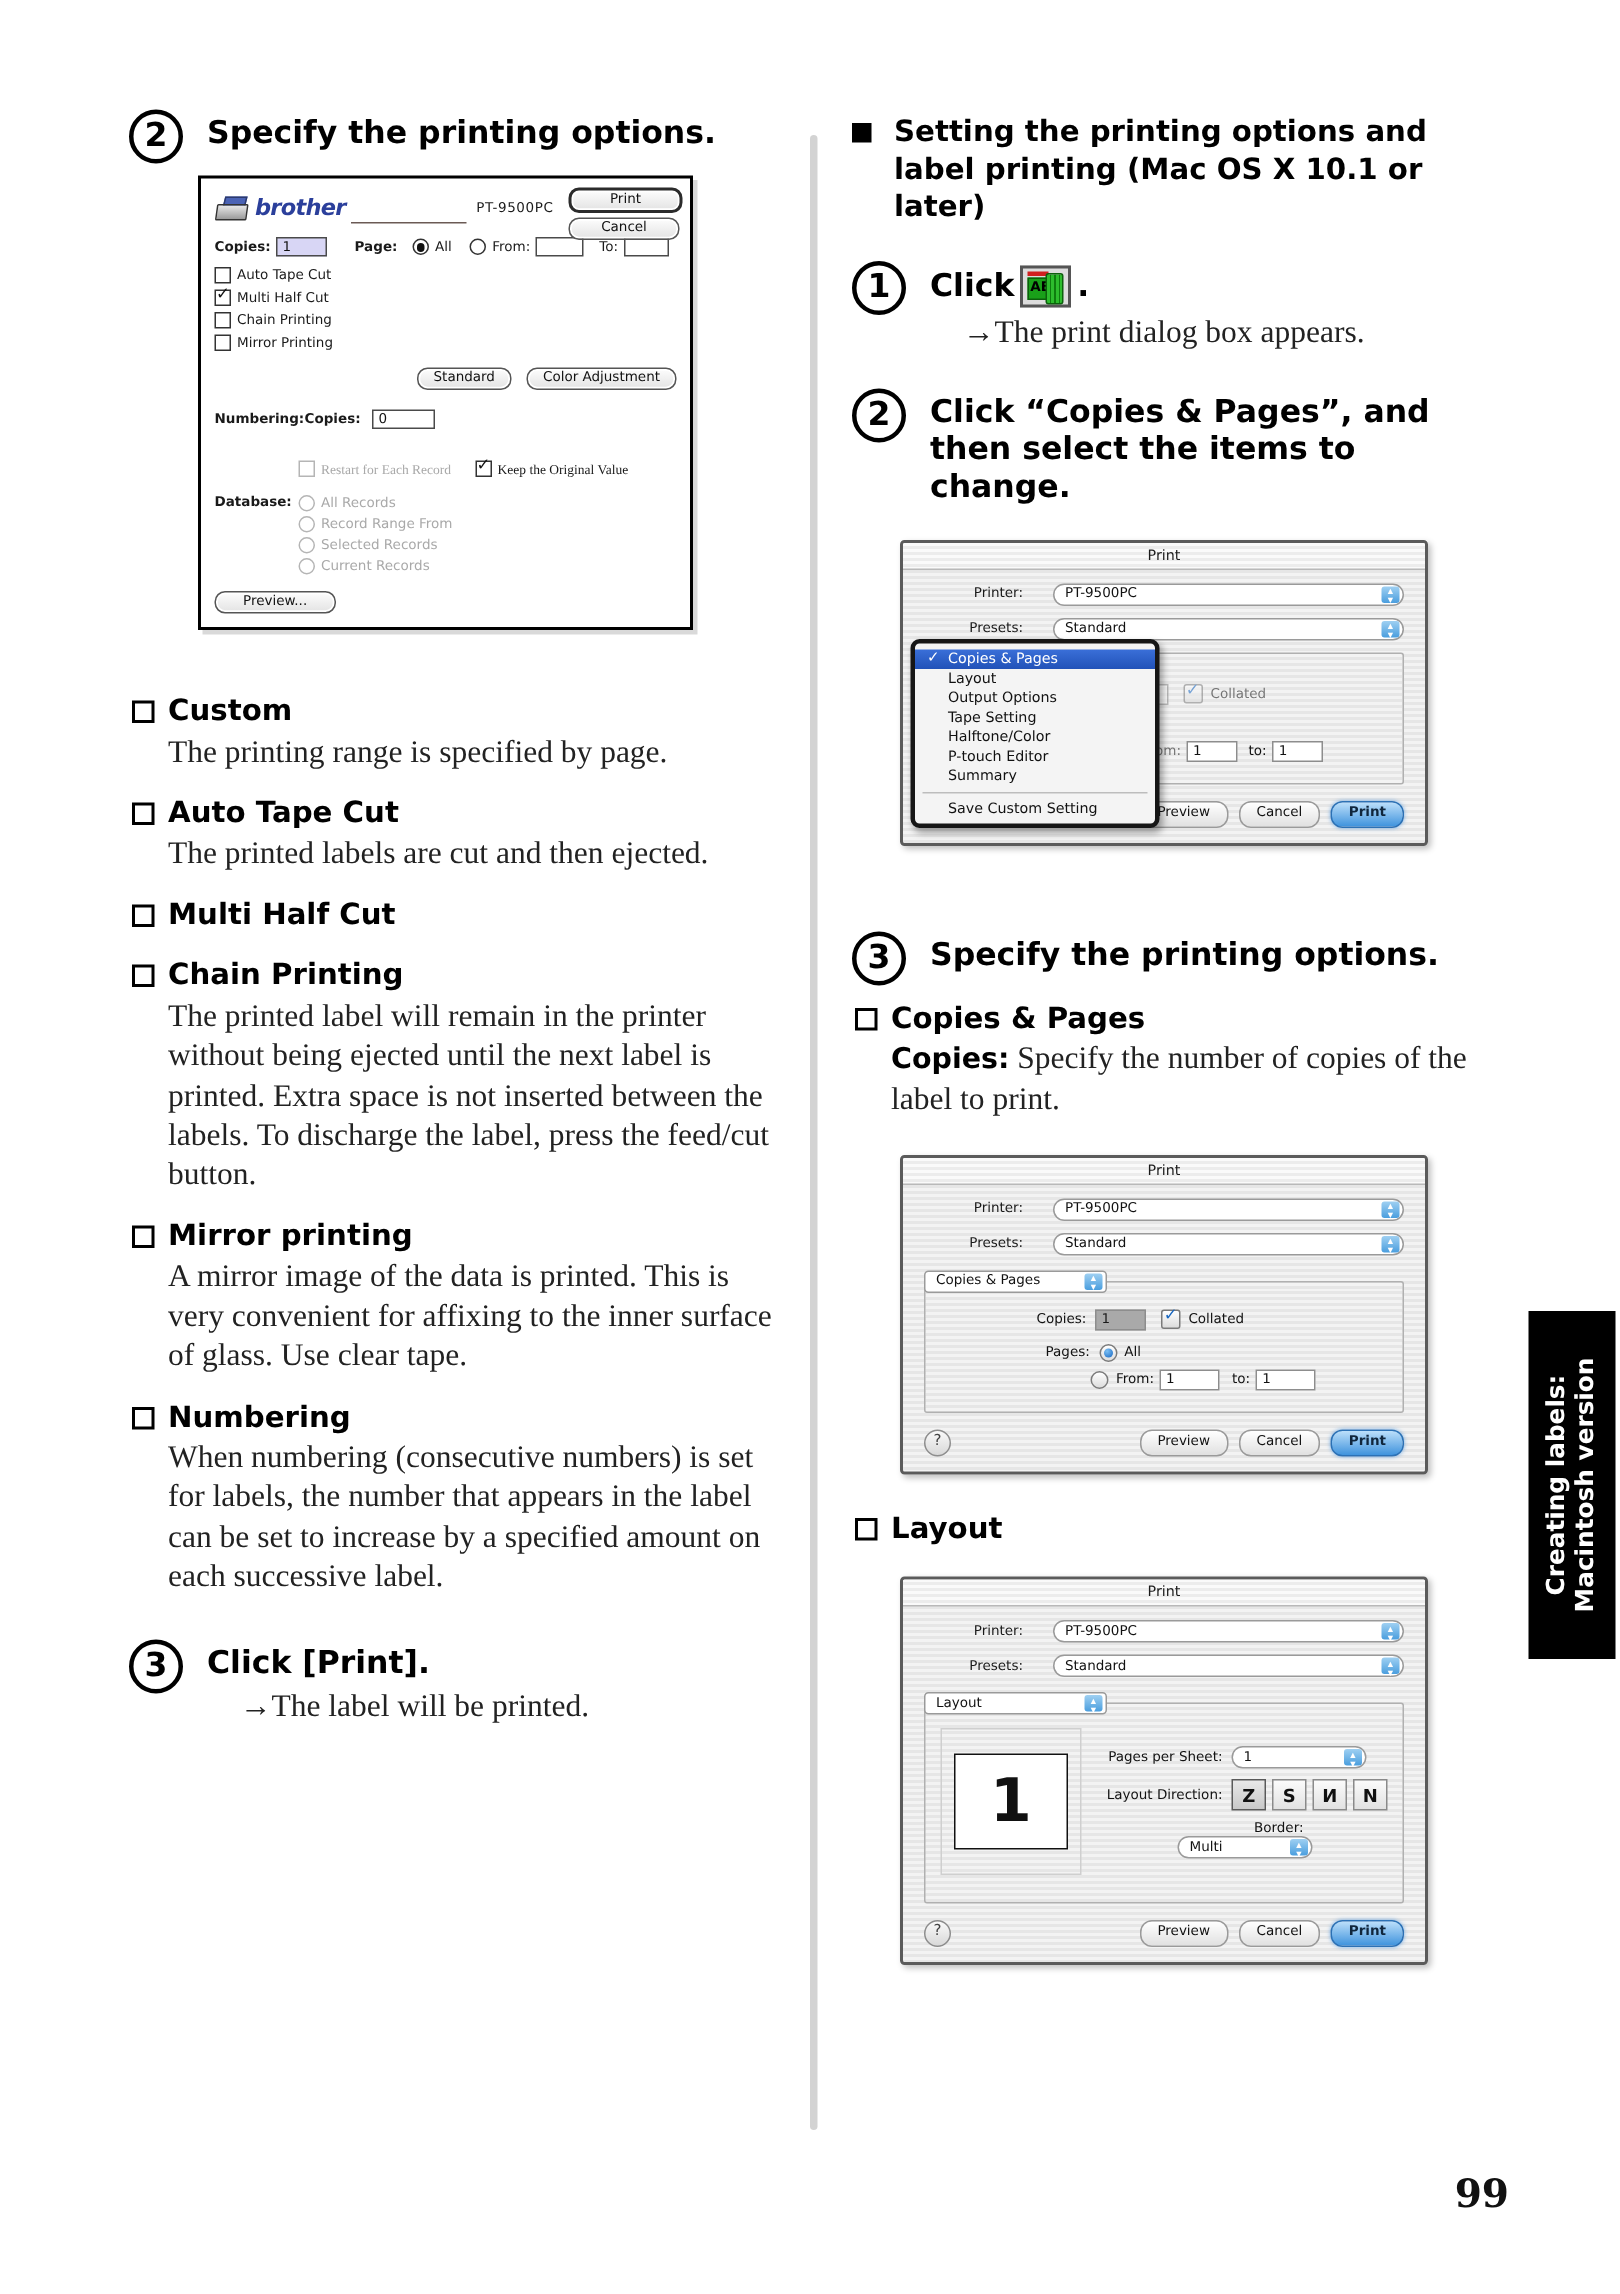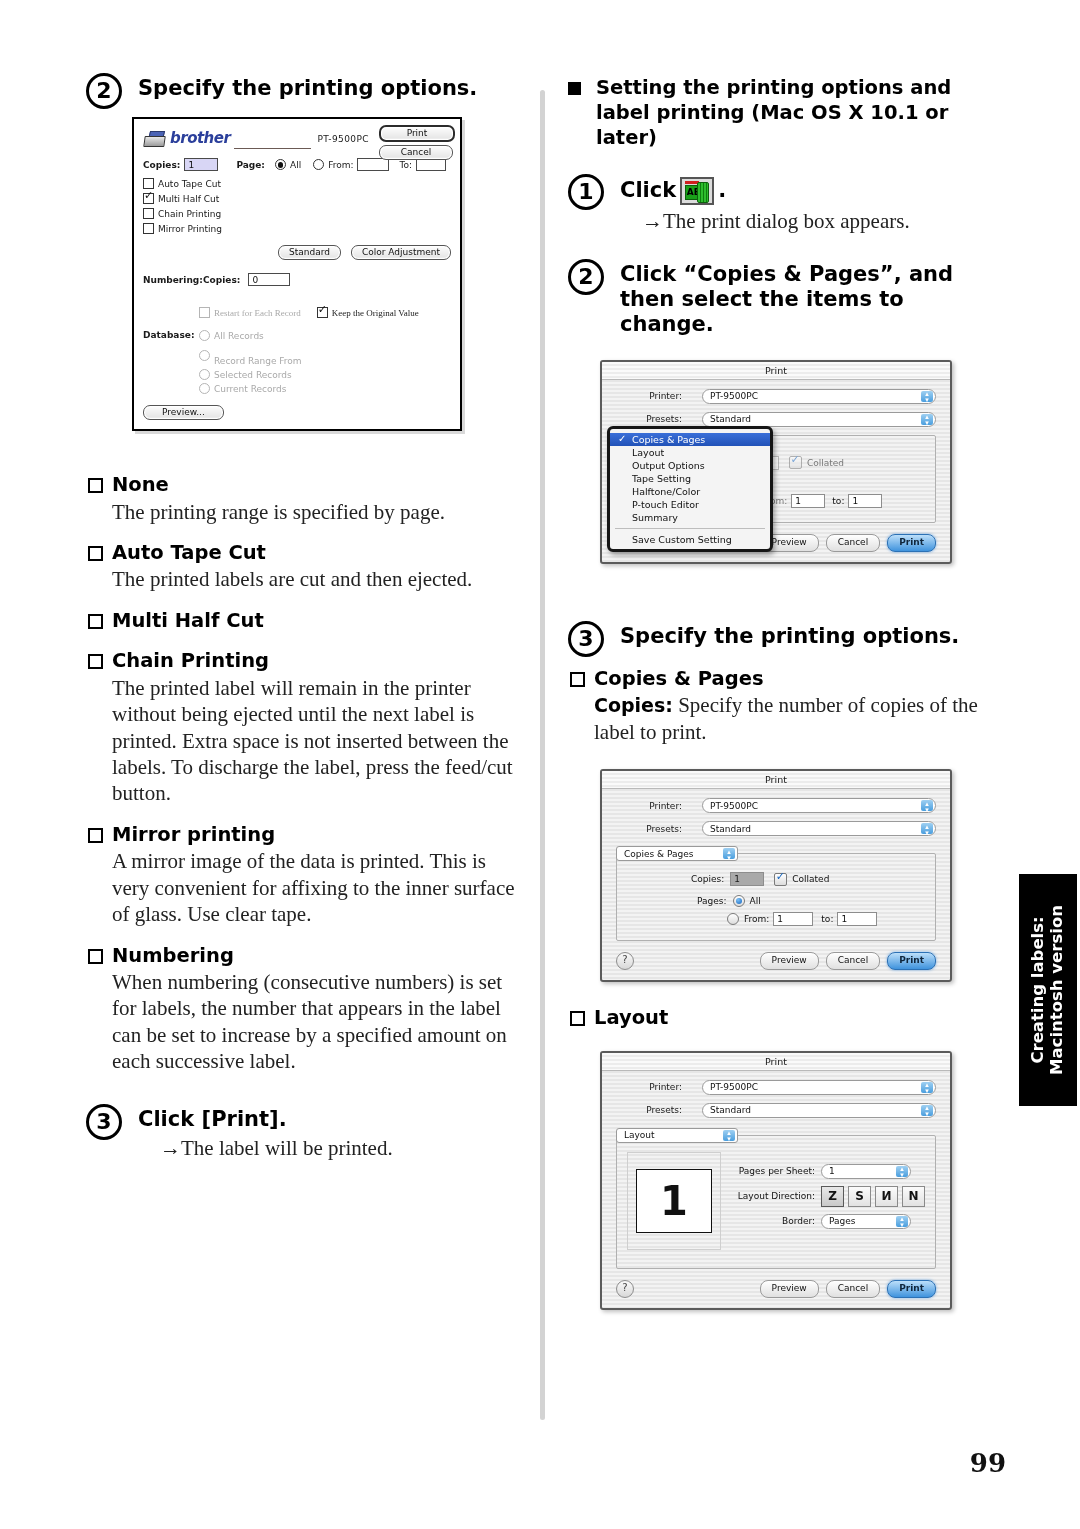--- a/index.html
+++ b/index.html
@@ -507,21 +507,21 @@
 
       <div class="cd-row" style="margin-top:12px; align-items:flex-start;">
         <span class="lbl lbl-b" style="width:56px;">Database:</span>
         <span style="display:block;">
           <span class="cd-row" style="margin-bottom:3px;">
             <span class="radio grey-r"></span>
             <span class="lbl grey" style="margin-left:4px;">All Records</span>
           </span>
           <span class="cd-row" style="margin-bottom:3px;">
             <span class="radio grey-r"></span>
-            <span class="lbl grey" style="margin-left:4px;margin-top:12px;">Record Range From</span>
+            <span class="lbl grey" style="margin-left:4px;">Record Range From</span>
           </span>
           <span class="cd-row" style="margin-bottom:3px;">
             <span class="radio grey-r"></span>
             <span class="lbl grey" style="margin-left:4px;">Selected Records</span>
           </span>
           <span class="cd-row">
             <span class="radio grey-r"></span>
             <span class="lbl grey" style="margin-left:4px;">Current Records</span>
           </span>
         </span>
@@ -529,21 +529,21 @@
 
       <div style="margin-top:11px;">
         <span class="cd-btn-wide" style="padding:1px 18px 2px;">Preview...</span>
       </div>
     </div>
 
     <div class="spacer-20"></div>
 
     <div>
       <div class="opt">
-        <div class="opt-title"><span class="sq-hollow"></span><span>None</span></div>
+        <div class="opt-title"><span class="sq-hollow"></span><span>Custom</span></div>
         <div class="opt-body">The printing range is specified by page.</div>
       </div>
       <div class="opt">
         <div class="opt-title"><span class="sq-hollow"></span><span>Auto Tape Cut</span></div>
         <div class="opt-body">The printed labels are cut and then ejected.</div>
       </div>
       <div class="opt">
         <div class="opt-title"><span class="sq-hollow"></span><span>Multi Half Cut</span></div>
       </div>
       <div class="opt">
@@ -790,24 +790,24 @@
                       </span>
                   </span>
                 </div>
                 <div style="display:flex; align-items:center; margin-bottom:7px;">
                   <span style="width:84px; text-align:right; padding-right:6px;">Layout Direction:</span>
                   <span class="dir-btn sel">Z</span>
                   <span class="dir-btn">S</span>
                   <span class="dir-btn">И</span>
                   <span class="dir-btn">N</span>
                 </div>
-                <div style="display:flex; align-items:center;">
+                <div style="display:flex; align-items:center;flex-direction:column;">
                   <span style="width:84px; text-align:right; padding-right:6px;">Border:</span>
                   <span class="popup" style="flex:none; width:90px;">
-                    <span>Pages</span>
+                    <span>Multi</span>
                     <span class="arrows">
                         <i>▴</i>
                         <i>▾</i>
                       </span>
                   </span>
                 </div>
               </div>
             </div>
           </div>
         </div>

